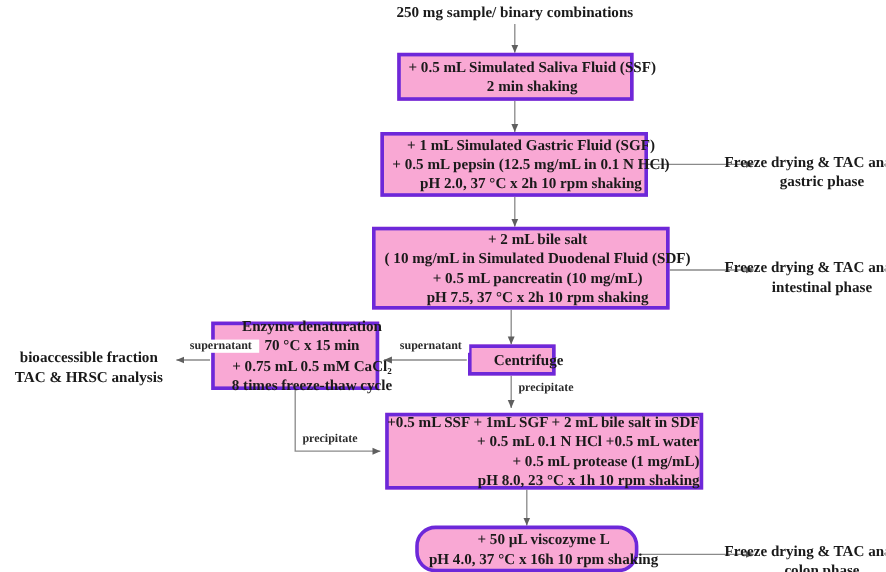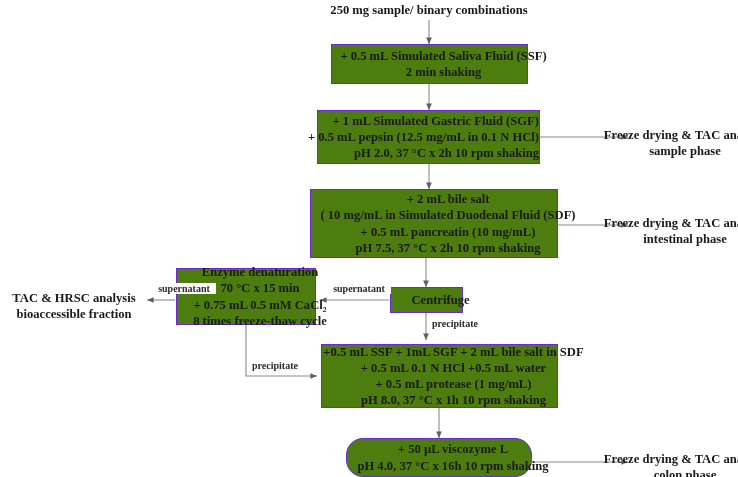--- a/index.html
+++ b/index.html
@@ -31,22 +31,22 @@
     box-sizing: border-box;
     display: flex;
     flex-direction: column;
     align-items: center;
     justify-content: center;
     text-align: center;
     line-height: 1.28;
     white-space: nowrap;
   }
   .boxed {
-    border: 1px solid #6d28d9;
-    background: #4d7c0f;
+    border: 3px solid #6d28d9;
+    background: #f9a8d4;
     padding-left: 28px;
   }
   .plain {
     border: none;
     background: transparent;
   }
   .node .line {
     display: block;
   }
   .edge-label {
@@ -101,29 +101,29 @@
 
   <div class="node plain fs13" style="left:298px; top:0px; width:262px; height:20px;">
     <span class="line">250 mg sample/ binary combinations</span>
   </div>
 
   <div class="node boxed fs13" style="left:331px; top:44px; width:197px; height:40px;">
     <span class="line">+ 0.5 mL Simulated Saliva Fluid (SSF)</span>
     <span class="line">2 min shaking</span>
   </div>
 
-  <div class="node boxed fs13" style="left:317px; top:110px; width:223px; height:54px;align-items:flex-end;">
+  <div class="node boxed fs13" style="left:317px; top:110px; width:223px; height:54px;">
     <span class="line">+ 1 mL Simulated Gastric Fluid (SGF)</span>
     <span class="line">+ 0.5 mL pepsin (12.5 mg/mL in 0.1 N HCl)</span>
     <span class="line">pH 2.0, 37 °C x 2h 10 rpm shaking</span>
   </div>
 
   <div class="node plain fs13" style="left:632px; top:126px; width:106px; height:34px;">
     <span class="line">Freeze drying &amp; TAC analysis</span>
-    <span class="line">sample phase</span>
+    <span class="line">gastric phase</span>
   </div>
 
   <div class="node boxed fs13" style="left:310px; top:189px; width:248px; height:69px;">
     <span class="line">+ 2 mL bile salt</span>
     <span class="line">( 10 mg/mL in Simulated Duodenal Fluid (SDF)</span>
     <span class="line">+ 0.5 mL pancreatin (10 mg/mL)</span>
     <span class="line">pH 7.5, 37 °C x 2h 10 rpm shaking</span>
   </div>
 
   <div class="node plain fs13" style="left:632px; top:214px; width:106px; height:34px;">
@@ -136,29 +136,29 @@
   </div>
 
   <div class="node boxed fs13" style="left:176px; top:268px; width:140px; height:57px;">
     <span class="line">Enzyme denaturation</span>
     <span class="line">70 °C x 15 min</span>
     <span class="line">+ 0.75 mL 0.5 mM CaCl₂</span>
     <span class="line">8 times freeze-thaw cycle</span>
   </div>
 
   <div class="node plain fs13" style="left:4px; top:289px; width:140px; height:34px;">
+    <span class="line">bioaccessible fraction</span>
     <span class="line">TAC &amp; HRSC analysis</span>
-    <span class="line">bioaccessible fraction</span>
   </div>
 
-  <div class="node boxed fs13" style="left:321px; top:344px; width:237px; height:64px;">
+  <div class="node boxed fs13" style="left:321px; top:344px; width:265px; height:64px;align-items:flex-end;">
     <span class="line">+0.5 mL SSF + 1mL SGF + 2 mL bile salt in SDF</span>
     <span class="line">+ 0.5 mL 0.1 N HCl +0.5 mL water</span>
     <span class="line">+ 0.5 mL protease (1 mg/mL)</span>
-    <span class="line">pH 8.0, 37 °C x 1h 10 rpm shaking</span>
+    <span class="line">pH 8.0, 23 °C x 1h 10 rpm shaking</span>
   </div>
 
   <div class="node boxed fs13" style="left:346px; top:438px; width:186px; height:39px;border-radius:17px;">
     <span class="line">+ 50 µL viscozyme L</span>
     <span class="line">pH 4.0, 37 °C x 16h 10 rpm shaking</span>
   </div>
 
   <div class="node plain fs13" style="left:632px; top:450px; width:106px; height:34px;">
     <span class="line">Freeze drying &amp; TAC analysis</span>
     <span class="line">colon phase</span>

